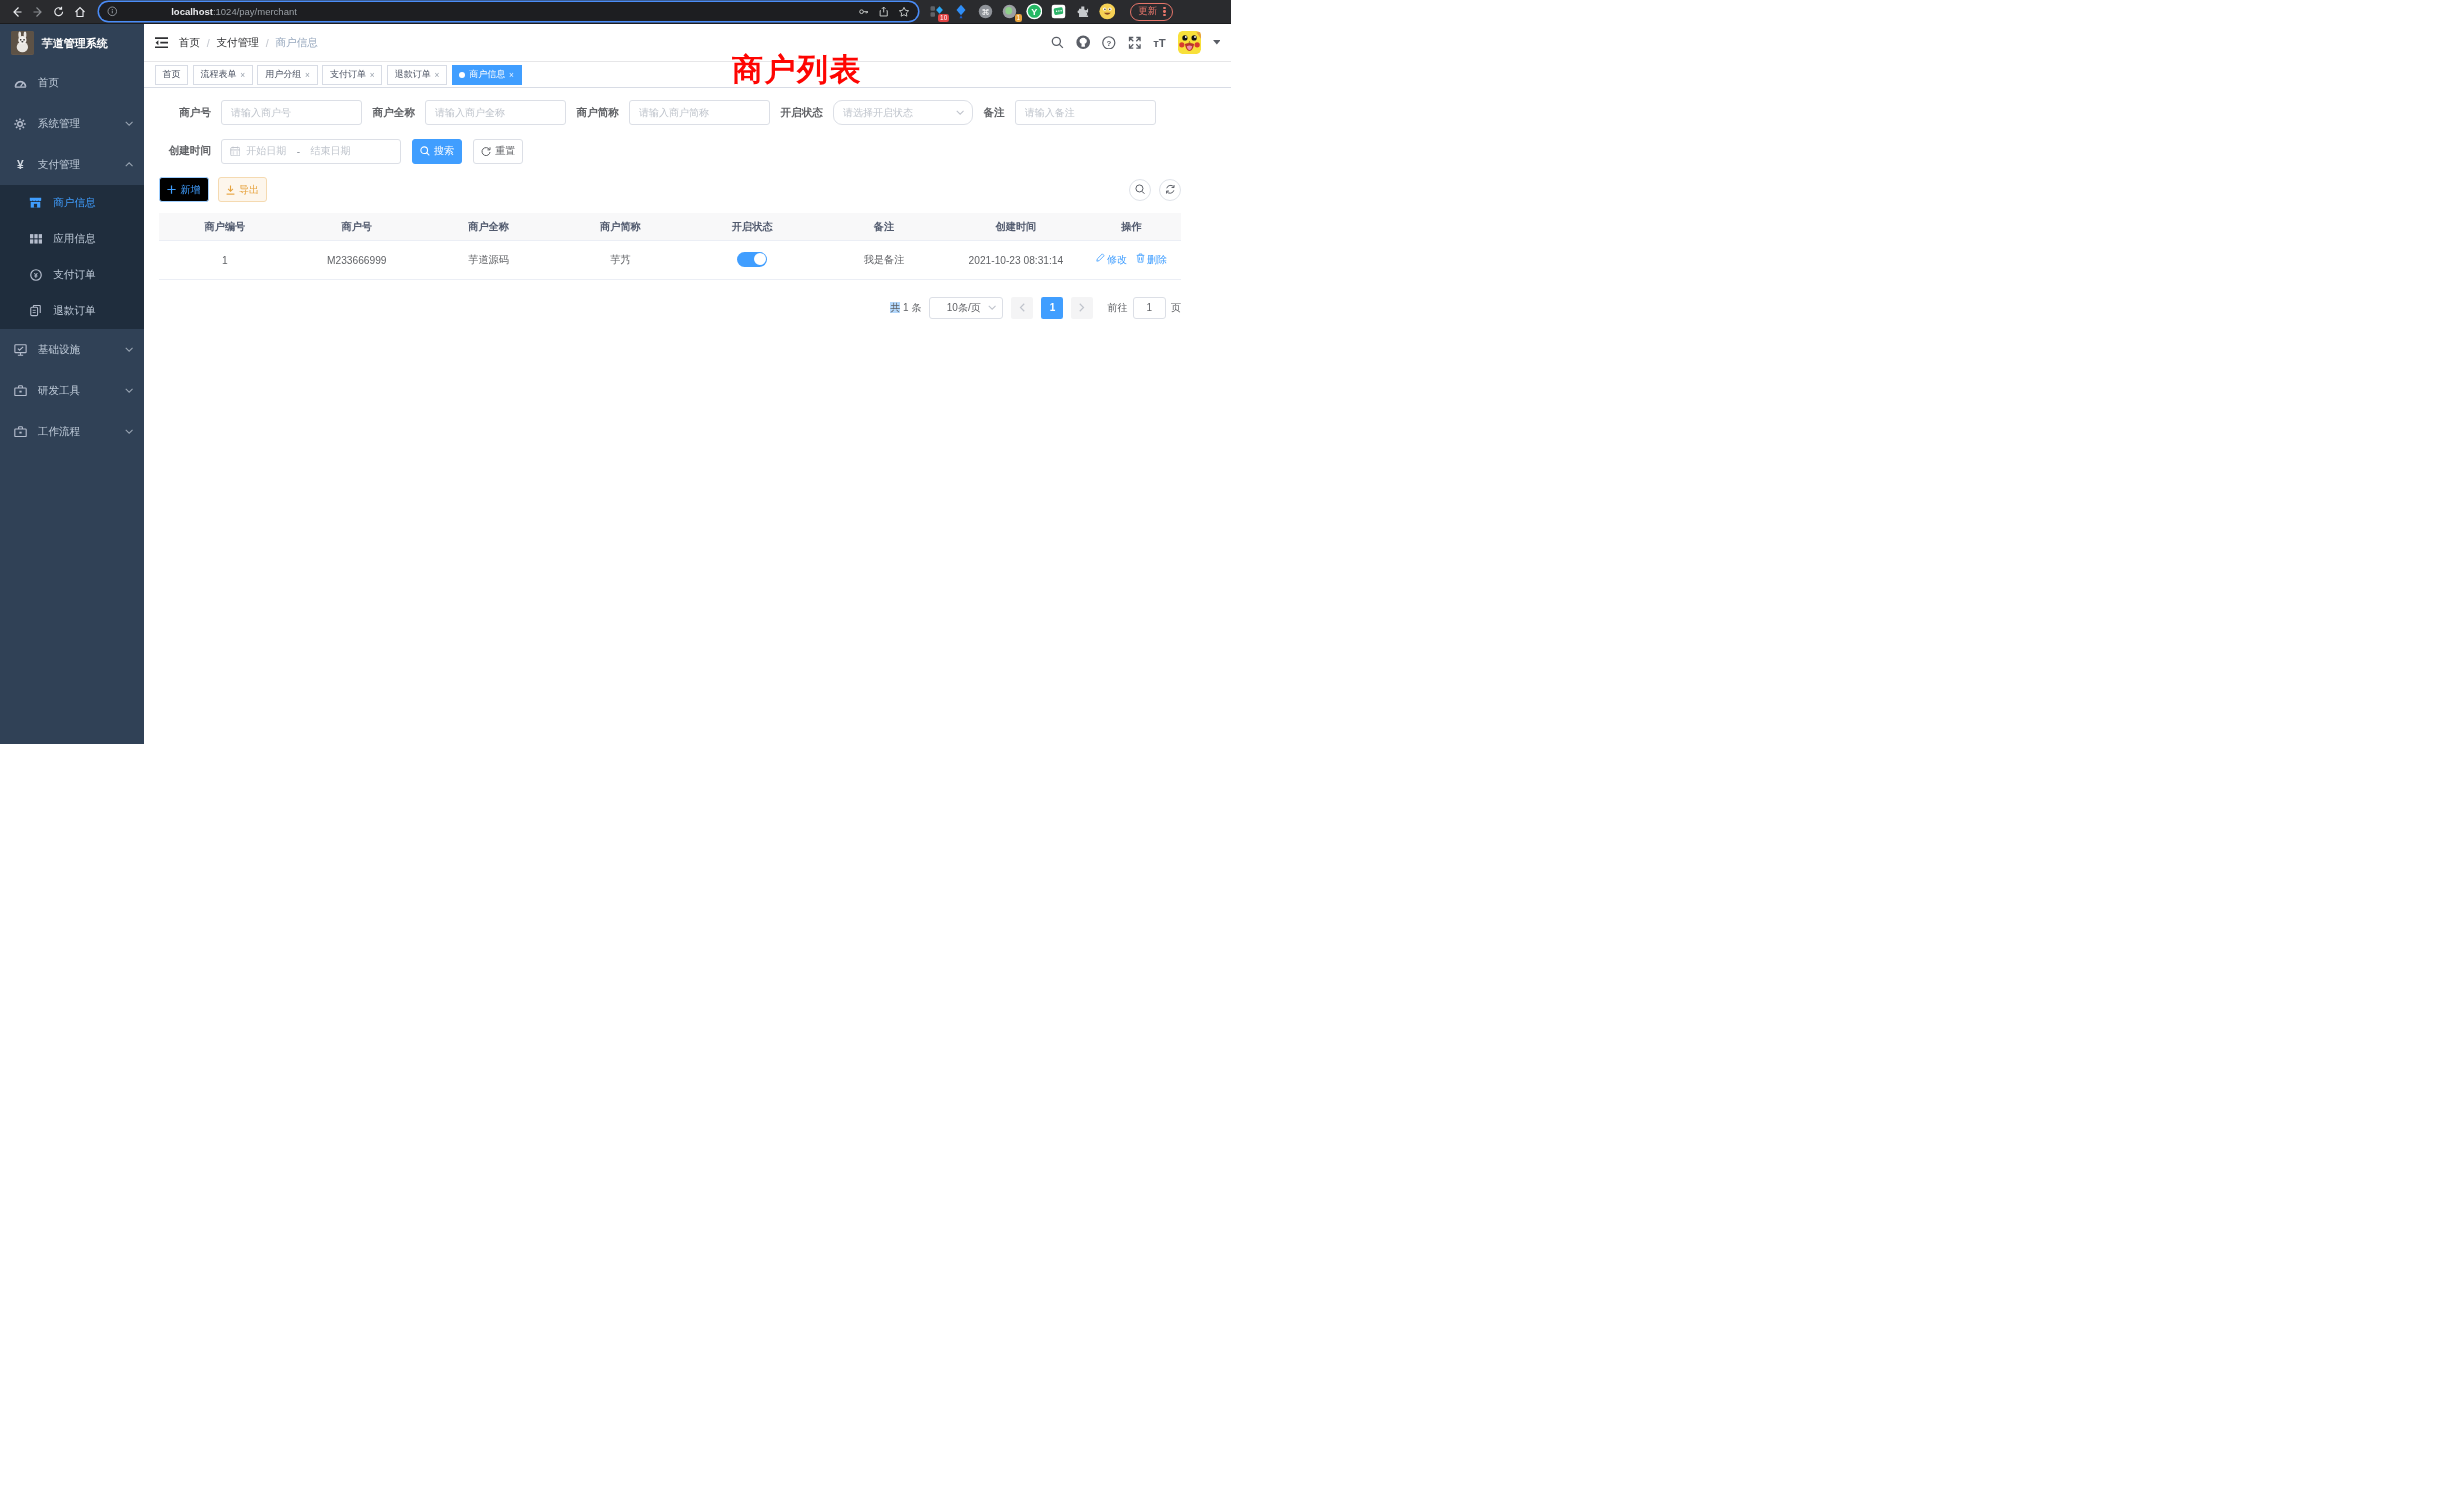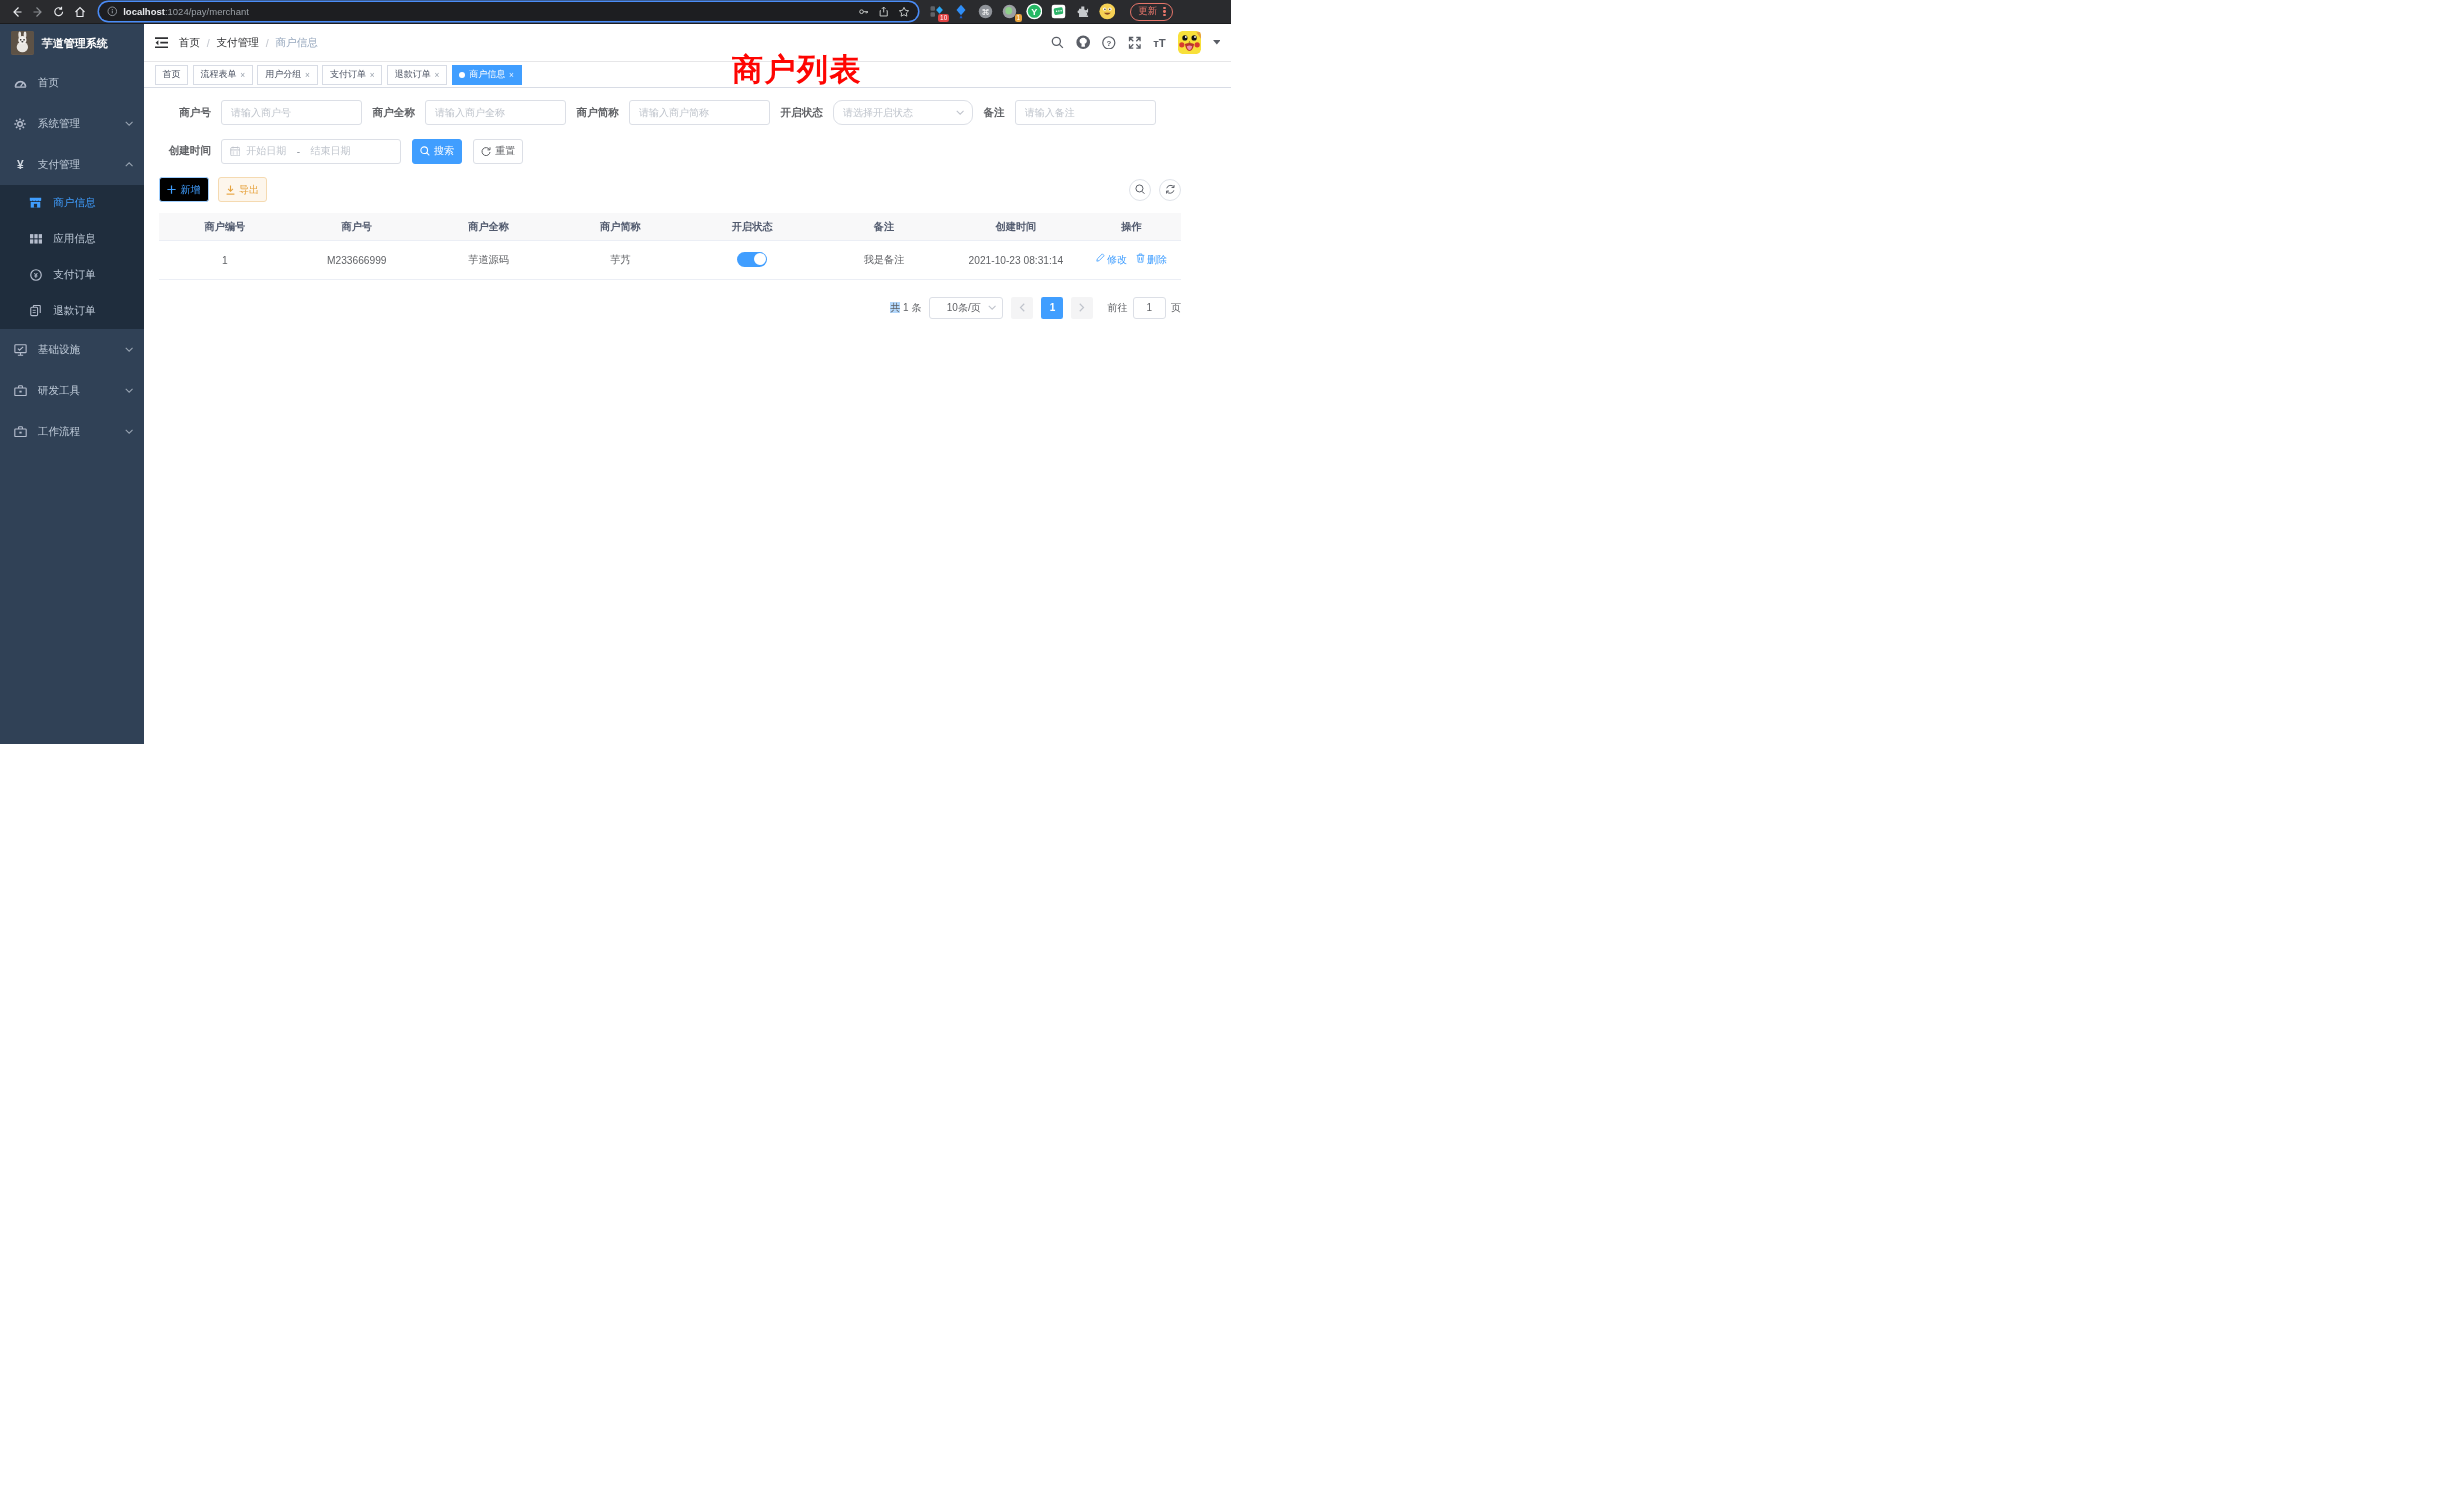--- a/index.html
+++ b/index.html
@@ -5,21 +5,21 @@
   * { margin:0; padding:0; box-sizing:border-box; }
   html,body { width:1231px; height:744px; overflow:hidden; background:#fff;
     font-family:"Liberation Sans","DejaVu Sans",sans-serif; }
 
   
   .chrome { height:24px; background:#2a2b2e; display:flex; align-items:center; padding:0 6px; border-bottom:0.8px solid #1b1c1e; }
   .nav-btn { width:21px; height:21px; display:flex; align-items:center; justify-content:center; color:#e8eaed; font-size:11.4px; }
   .nav-btn.dim { color:#8a8d91; }
   .urlbar { flex:none; width:819px; height:19px; margin-left:9px; background:#1d1e21; border-radius:10px;
     box-shadow:0 0 0 1.5px #4b8df8; display:flex; align-items:center; padding:0 7.6px; }
-  .urlbar .host { color:#e8eaed; font-size:9.5px; font-weight:600; }
+  .urlbar .host { color:#e8eaed; font-size:9.5px; font-weight:600;margin-left:48px; }
   .urlbar .rest { color:#9aa0a6; font-size:9.5px; }
   .url-right { margin-left:auto; display:flex; gap:9px; color:#c4c7c5; }
   .exts { display:flex; align-items:center; gap:7.6px; margin-left:10.6px; }
   .ext { position:relative; width:16.7px; height:16.7px; display:flex; align-items:center; justify-content:center; }
   .badge { position:absolute; bottom:-2.3px; right:-3.8px; font-size:6.4px; color:#fff; background:#e04343; border-radius:2.3px; padding:0.4px 1.9px; line-height:1.2; }
   .badge.orange { background:#e8a33d; }
   .update-pill { margin-left:7.6px; border:1.1px solid #e5756a; color:#e5756a; border-radius:10px; height:18px;
     display:flex; align-items:center; gap:6px; padding:0 6.8px; font-size:9.5px; }
   .dots { display:flex; flex-direction:column; gap:1.5px; }
   .dots b { width:2.3px; height:2.3px; border-radius:50%; background:#e5756a; }

